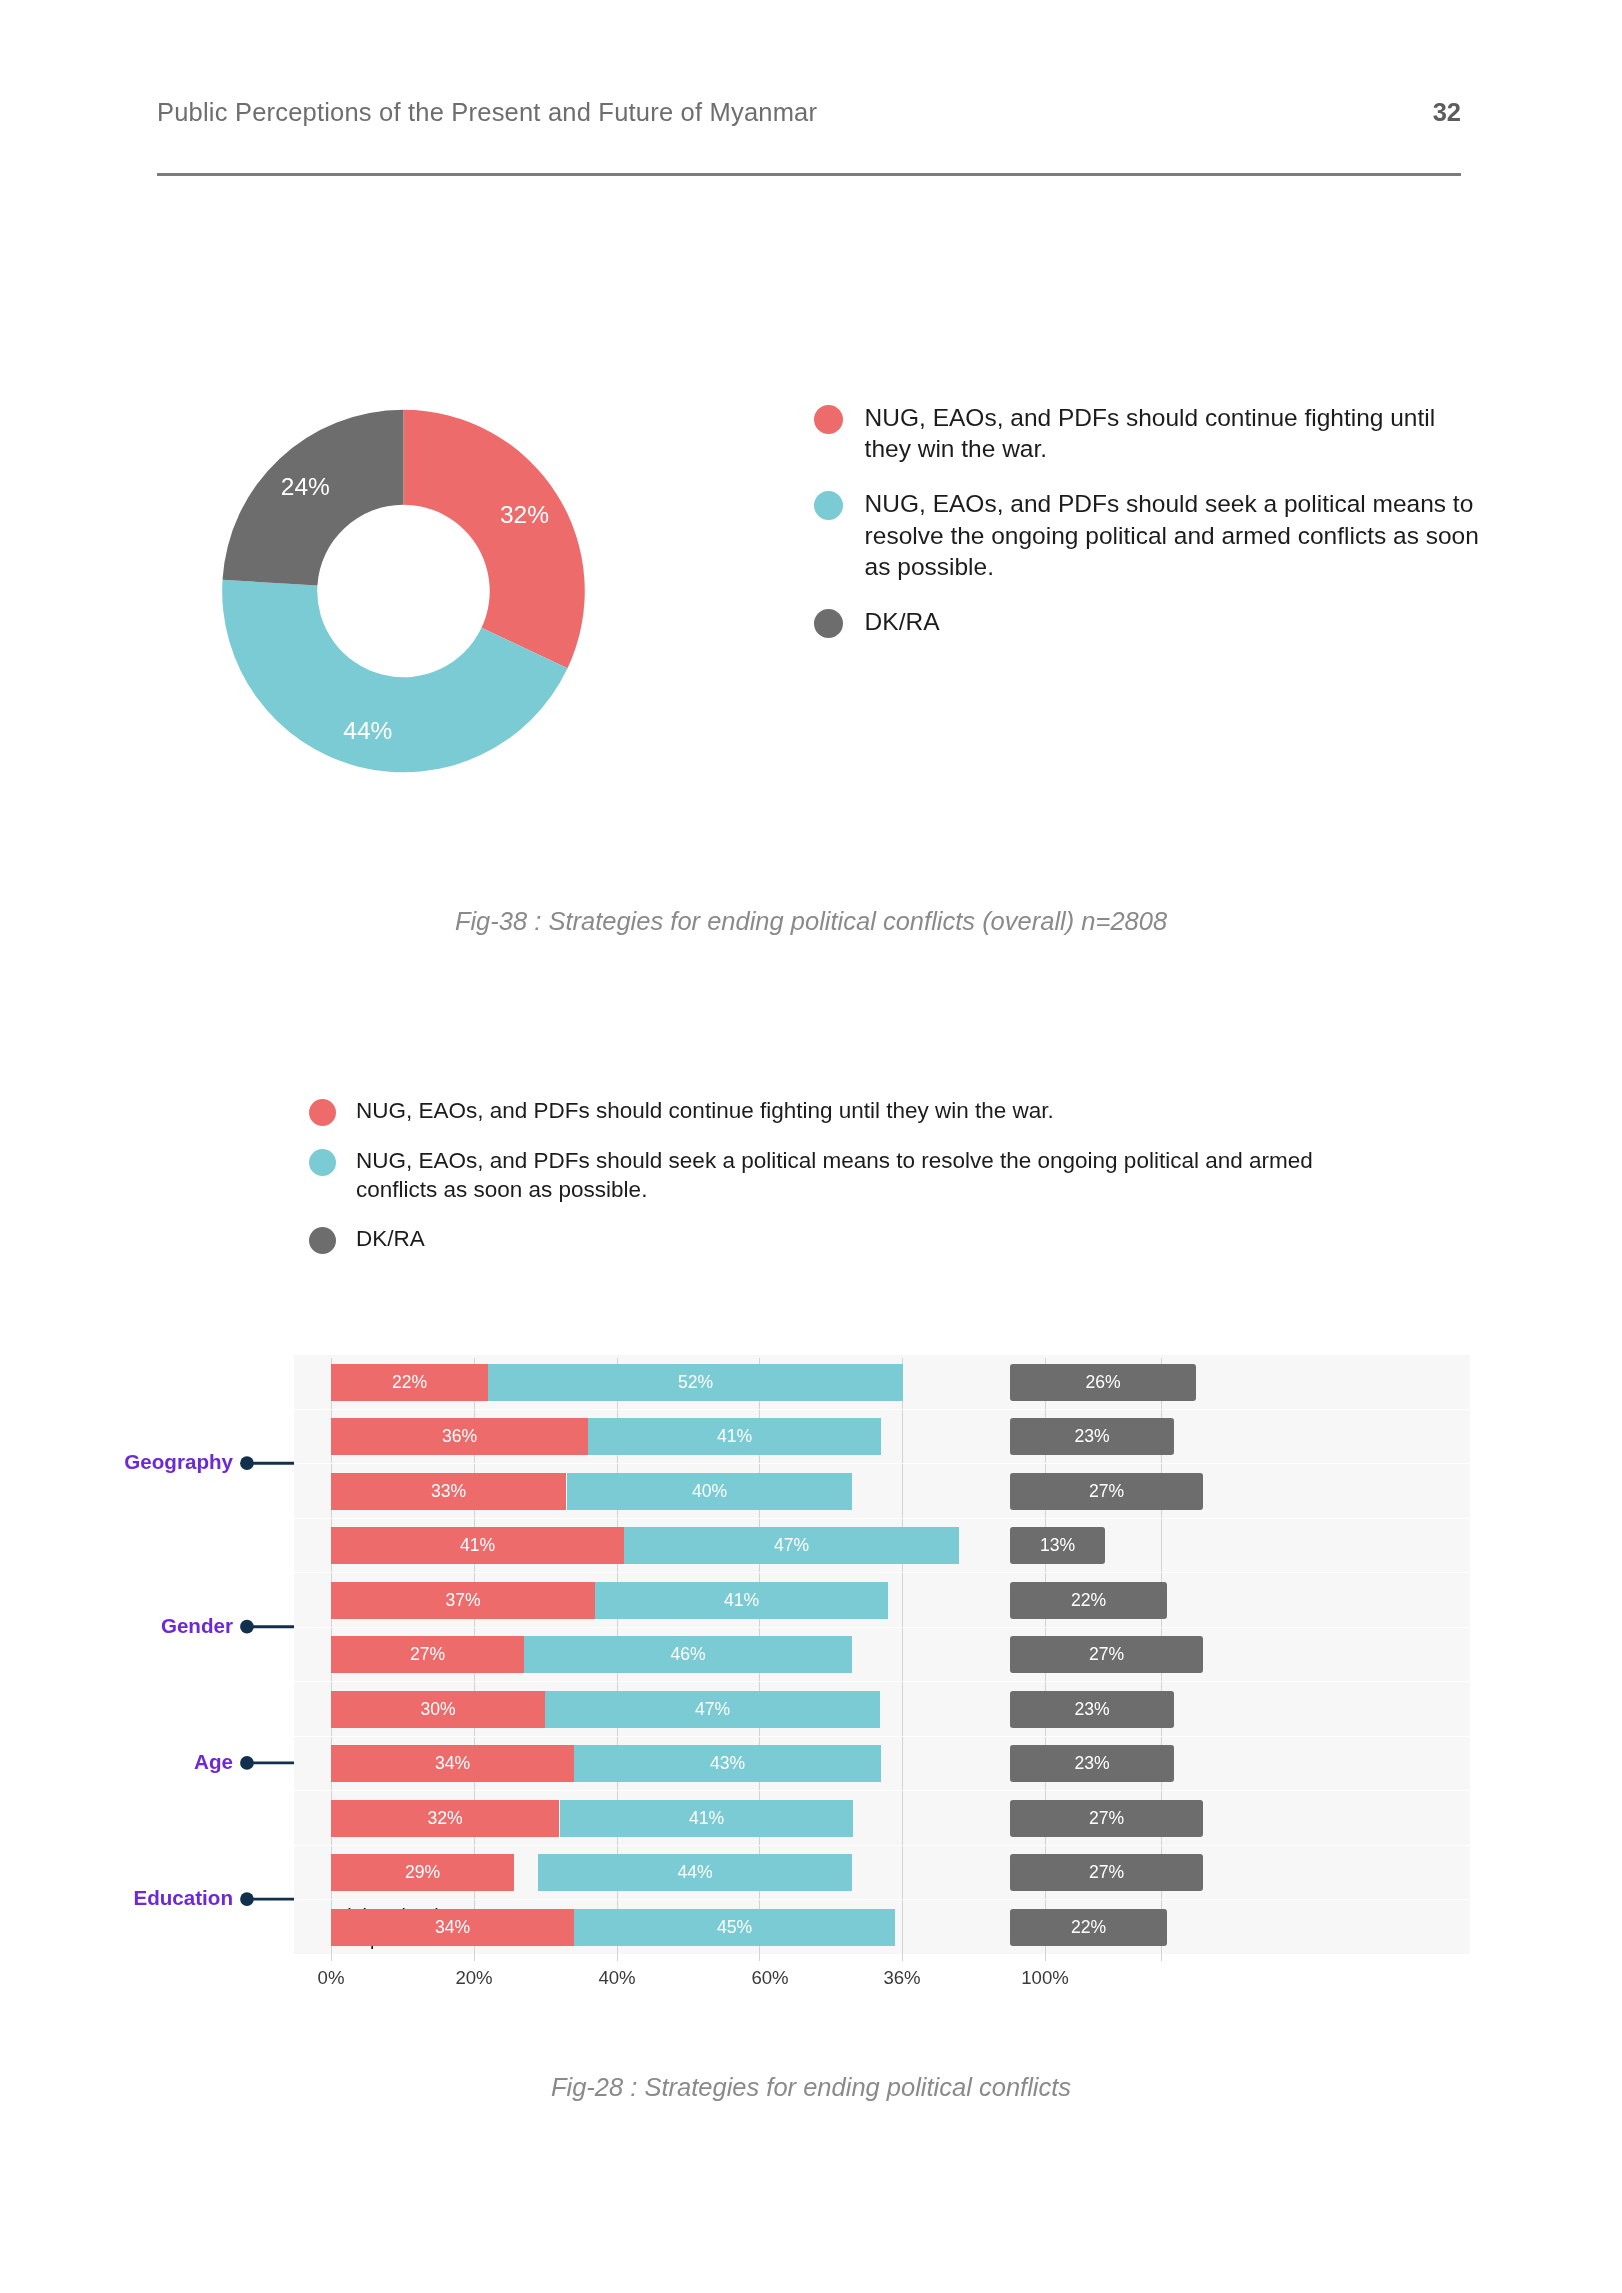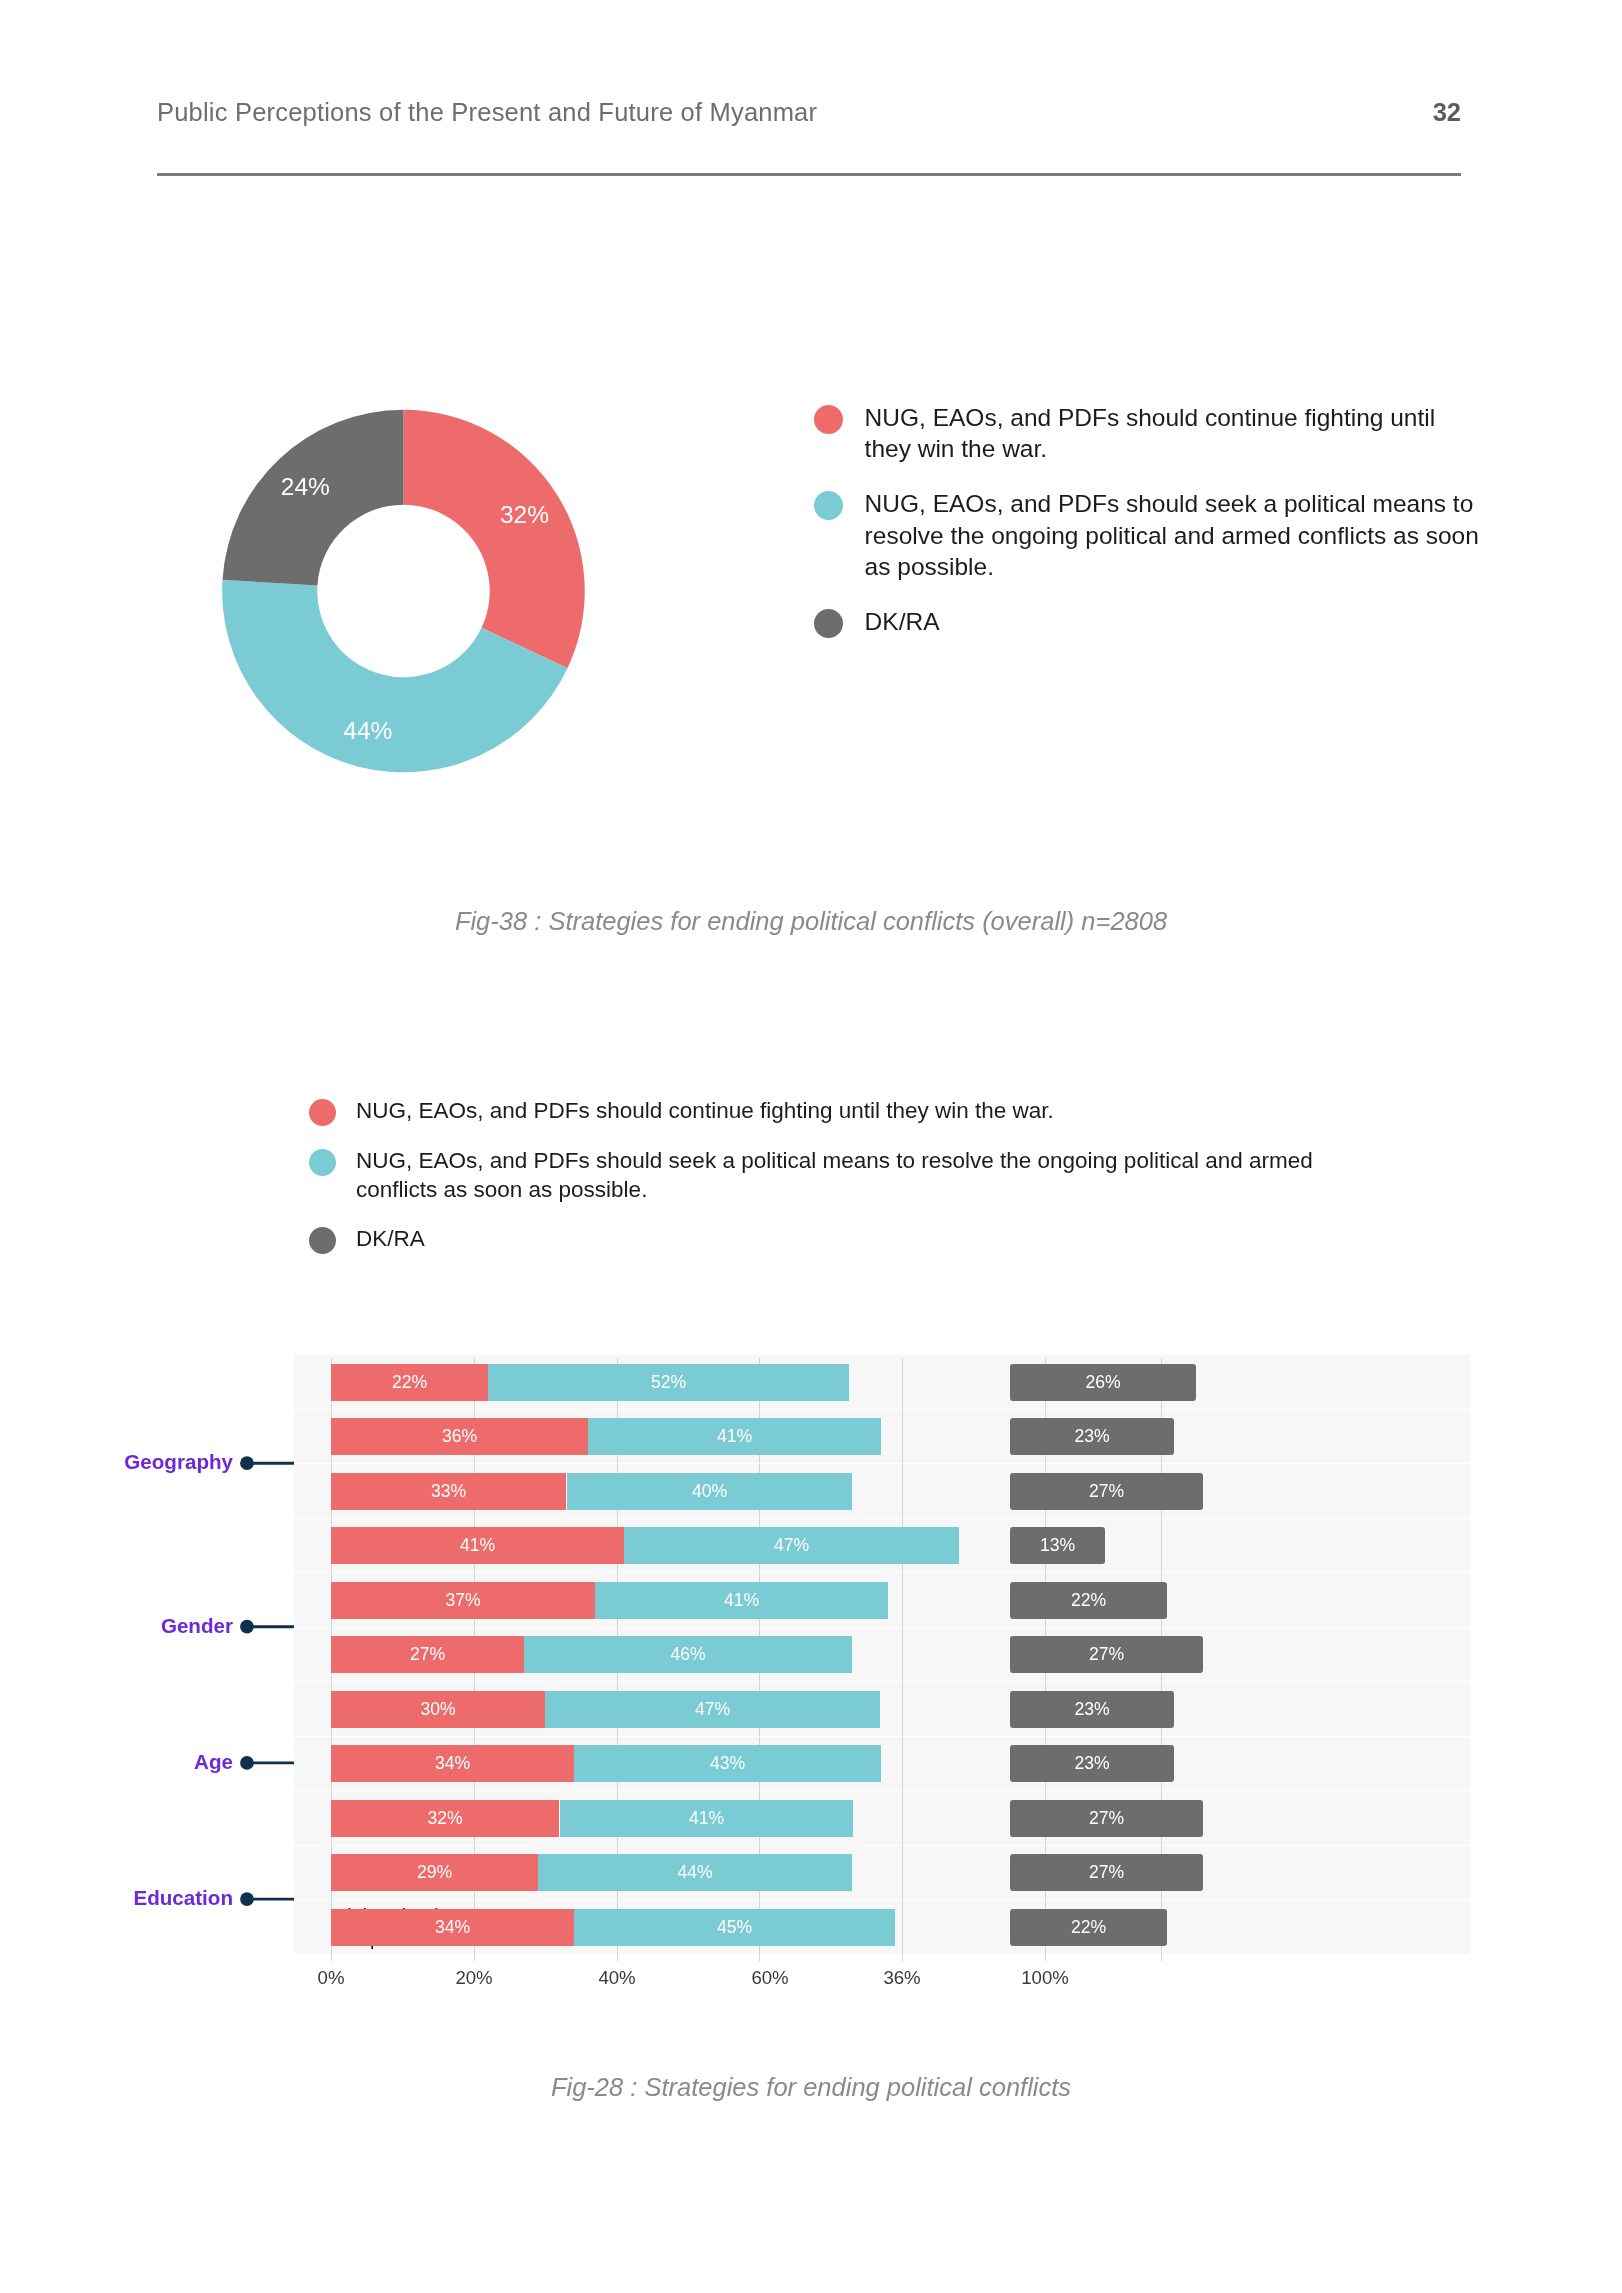--- a/index.html
+++ b/index.html
@@ -310,21 +310,21 @@
         <div class="gridline" style="left: 323px;"></div>
         <div class="gridline" style="left: 465px;"></div>
         <div class="gridline" style="left: 608px;"></div>
         <div class="gridline" style="left: 751px;"></div>
         <div class="gridline" style="left: 867px;"></div>
       </div>
     <div id="rows">
         <div class="row" style="top: 5.9px;">
           <div class="row-label">States</div>
           <div class="seg seg-red" style="left: 37px; width: 157px;">22%</div>
-          <div class="seg seg-teal" style="left: 194px; width: 361px;">52%</div>
+          <div class="seg seg-teal" style="left: 194px; width: 415px;">52%</div>
           <div class="seg seg-gray" style="left: 716px; width: 186px; text-align: center;">26%</div>
         </div>
         <div class="rowline" style="top: 51px;"></div>
         <div class="row" style="top: 60px;">
           <div class="row-label">Regions</div>
           <div class="seg seg-red" style="left: 37px; width: 257px;">36%</div>
           <div class="seg seg-teal" style="left: 294px; width: 293px;">41%</div>
           <div class="seg seg-gray" style="left: 716px; width: 164px;">23%</div>
         </div>
         <div class="rowline" style="top: 105px;"></div>
@@ -372,21 +372,21 @@
         <div class="rowline" style="top: 432px;"></div>
         <div class="row" style="top: 442px;">
           <div class="row-label">36 and above</div>
           <div class="seg seg-red" style="left: 37px; width: 228px;">32%</div>
           <div class="seg seg-teal" style="left: 266px; width: 293px;">41%</div>
           <div class="seg seg-gray" style="left: 716px; width: 193px;">27%</div>
         </div>
         <div class="rowline" style="top: 487px;"></div>
         <div class="row" style="top: 496px;">
           <div class="row-label">No High School</div>
-          <div class="seg seg-red" style="left: 37px; width: 207px;">29%</div>
+          <div class="seg seg-red" style="left: 37px; width: 183px;">29%</div>
           <div class="seg seg-teal" style="left: 244px; width: 314px;">44%</div>
           <div class="seg seg-gray" style="left: 716px; width: 193px;">27%</div>
         </div>
         <div class="rowline" style="top: 541px;"></div>
         <div class="row" style="top: 551px;">
           <div class="row-label" style="width: 196px; font-size: 19.6px;">High School completed and above</div>
           <div class="seg seg-red" style="left: 37px; width: 243px;">34%</div>
           <div class="seg seg-teal" style="left: 280px; width: 321px;">45%</div>
           <div class="seg seg-gray" style="left: 716px; width: 157px;">22%</div>
         </div>

